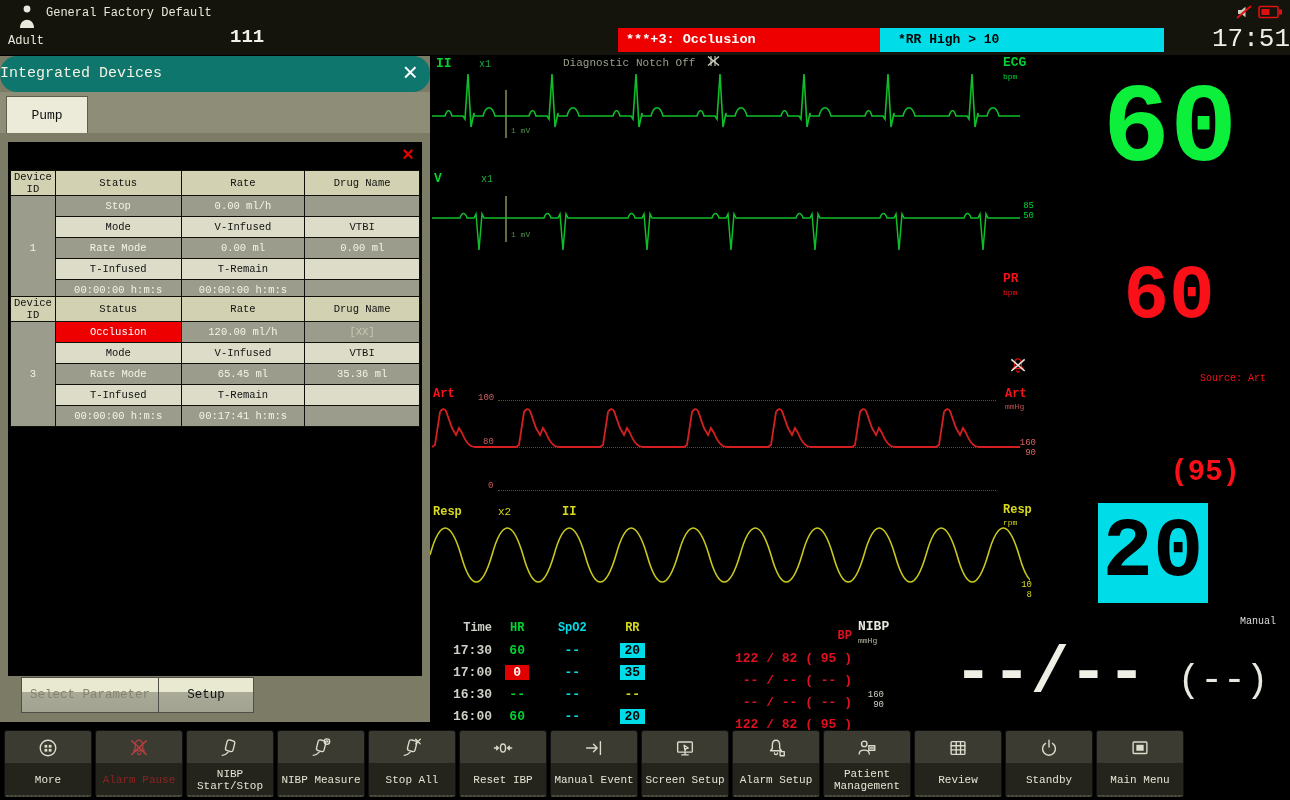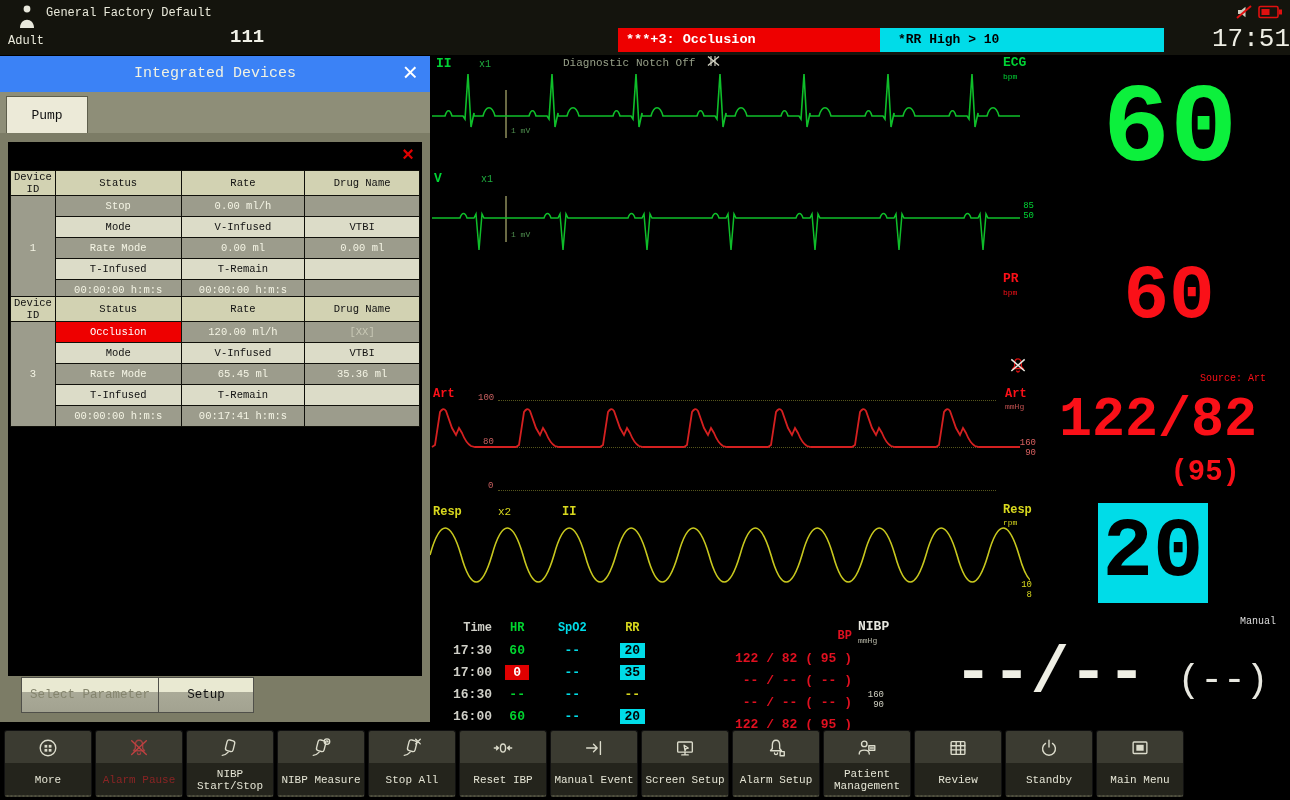--- a/index.html
+++ b/index.html
@@ -14,22 +14,22 @@
   .bed{left:230px;top:26px;font-size:19px;font-weight:bold;color:#f0f0e6;}
   .alarm-red{left:594px;top:28px;width:278px;height:24px;background:#ee0000;color:#fff;
              font-size:13.5px;font-weight:bold;line-height:24px;padding-left:8px;box-sizing:border-box;margin-left:24px;}
   .alarm-red .more{position:absolute;right:5px;bottom:0;font-size:11px;}
   .alarm-cyan{left:880px;top:28px;width:284px;height:24px;background:#00dce8;color:#000;
               font-size:13px;font-weight:bold;line-height:24px;padding-left:18px;box-sizing:border-box;}
   .clock{left:1212px;top:24px;width:74px;font-size:26px;color:#eeeee4;text-align:right;}
 
   
   .dialog{left:0;top:56px;width:430px;height:666px;background:#7c7c66;}
-  .dlg-title{position:absolute;left:0;top:0;width:100%;height:36px;background:#3b82f6;
-             color:#f2f2e2;font-size:15px;line-height:36px;text-align:center;}
+  .dlg-title{position:absolute;left:0;top:0;width:100%;height:36px;background:#0f766e;
+             color:#f2f2e2;font-size:15px;line-height:36px;border-radius:17px;}
   .dlg-close{position:absolute;right:12px;top:1px;font-size:26px;color:#fff;line-height:34px;cursor:default;}
   .tabstrip{position:absolute;left:0;top:36px;width:100%;height:41px;background:#8e8e78;}
   .tab{position:absolute;left:6px;top:4px;width:80px;height:37px;background:#ecead8;color:#111;
        font-size:13px;line-height:37px;text-align:center;border:1px solid #5e5e4c;border-bottom:none;}
   .dlg-body{position:absolute;left:0;top:77px;width:100%;height:589px;background:#7c7c66;}
   .pump-panel{position:absolute;left:8px;top:9px;width:414px;height:534px;background:#000;}
   .panel-x{position:absolute;top:2px;right:8px;color:#e00000;font-size:20px;font-weight:bold;}
   .pump-table{position:absolute;left:2px;border-collapse:collapse;font-size:10.5px;width:410px;}
   .pump-table td{border:1px solid #10100a;height:20px;text-align:center;padding:0 2px;}
   .pump-table .hdr td{background:#d2d2b2;color:#111;}
@@ -302,21 +302,20 @@
   <span class="abs src-art">Source: Art</span>
 
   <div class="abs lbl-artR">
     <span>Art</span><br>
     <span class="unit" style="color:#c05050">mmHg</span>
   </div>
   <div class="abs limits" style="left:1014px;top:438px;width:22px;color:#d86060">
     <span>160</span><br>
     <span>90</span>
   </div>
-  <div class="abs num-art">122/82</div>
   <div class="abs num-map">(95)</div>
 
   <div class="abs lbl-respR">
     <span>Resp</span><br>
     <span class="unit">rpm</span>
   </div>
   <div class="abs limits" style="left:1010px;top:580px;width:22px;color:#d8d81e">
     <span>10</span><br>
     <span>8</span>
   </div>

